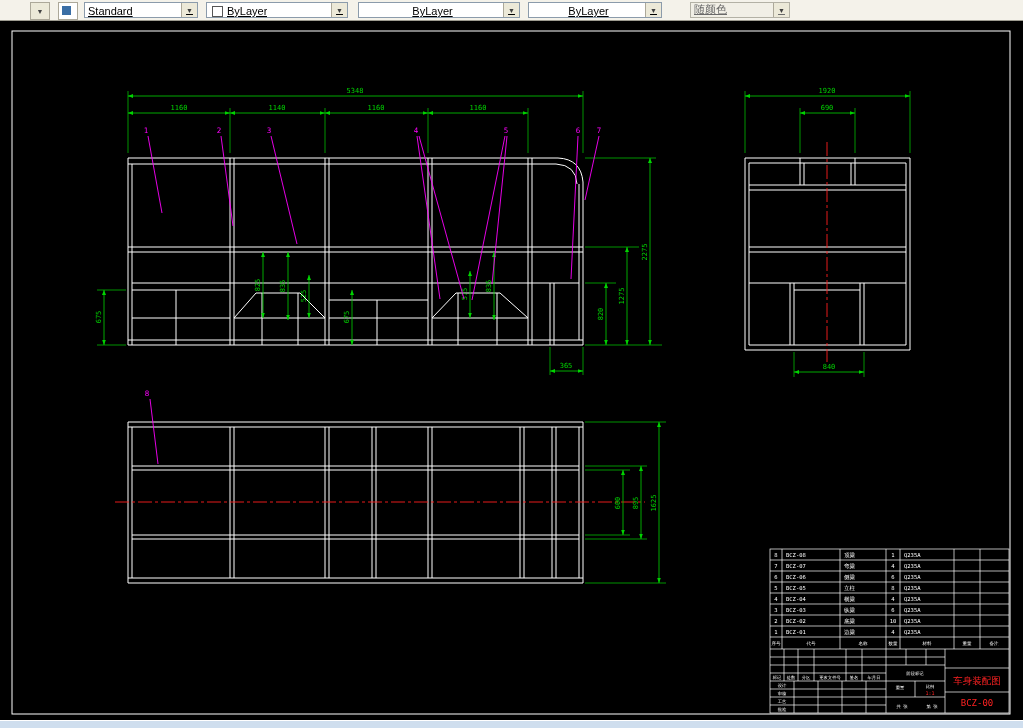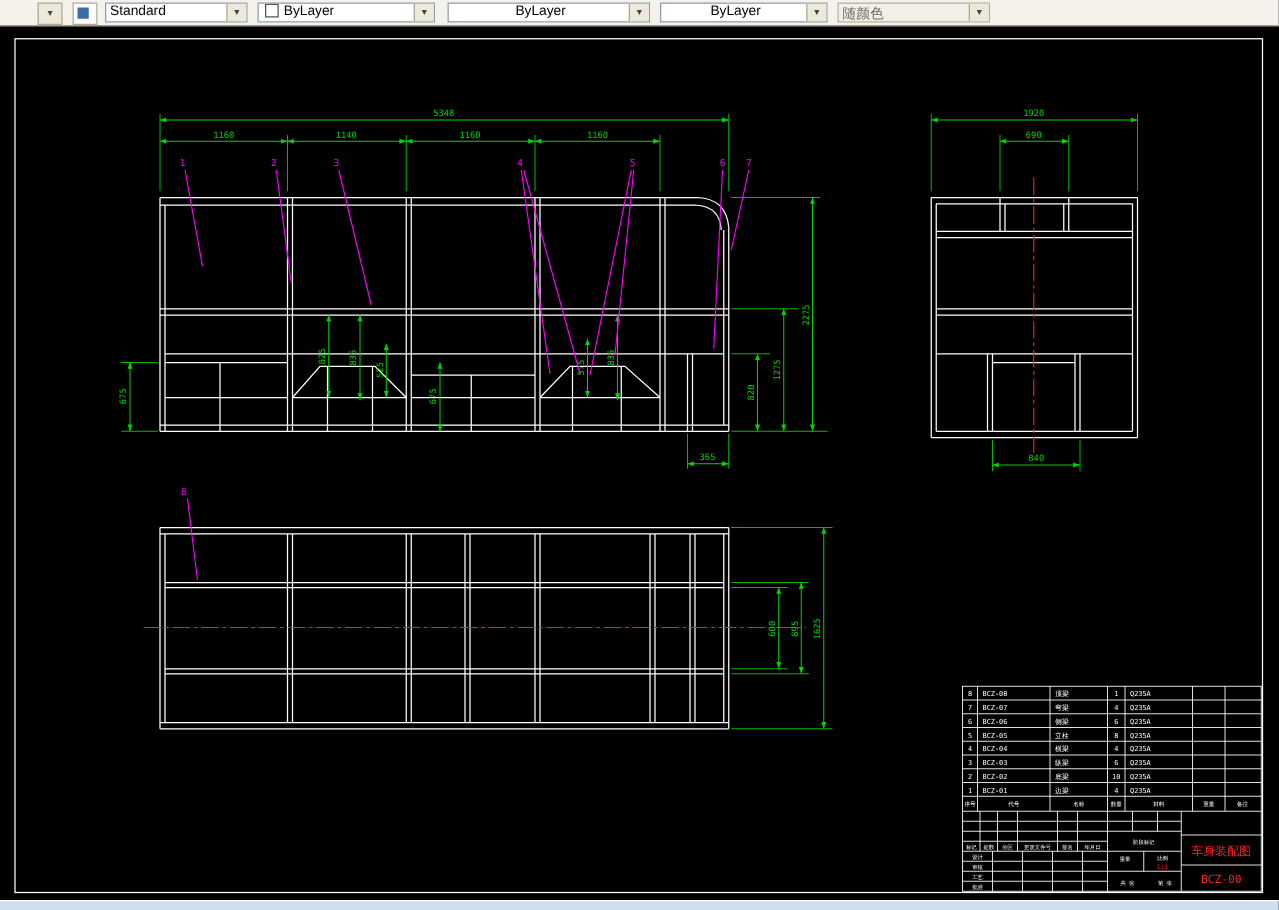--- a/index.html
+++ b/index.html
@@ -5,22 +5,22 @@
   html,body{margin:0;padding:0;}
   body{width:1023px;height:728px;overflow:hidden;background:#000;font-family:"Liberation Sans",sans-serif;}
   #screen{position:relative;width:1023px;height:728px;background:#000;}
 
   
   .toolbar{position:absolute;top:0;left:0;width:1023px;height:20px;background:#f4f2ea;border-bottom:1px solid #9d9b90;z-index:5;}
   .tb-btn{position:absolute;top:2px;left:30px;width:18px;height:16px;background:#ece9d8;border:1px solid #aca899;
           display:flex;align-items:center;justify-content:center;font-size:7px;color:#444;}
   .tb-icon{position:absolute;top:2px;left:58px;width:18px;height:16px;background:#fff;border:1px solid #aca899;}
   .tb-icon::after{content:"";position:absolute;left:3px;top:3px;width:9px;height:9px;background:#3a6ea5;}
-  .combo{position:absolute;top:2px;height:16px;background:#fff;border:1px solid #8b9bab;display:flex;align-items:flex-start;
-         font-size:11px;color:#000;padding-left:3px;box-sizing:border-box;}
+  .combo{position:absolute;top:2px;height:16px;background:#fff;border:1px solid #8b9bab;display:flex;align-items:flex-end;
+         font-size:11px;color:#000;padding-left:3px;box-sizing:border-box;text-decoration:underline;}
   .combo .cv{white-space:nowrap;overflow:hidden;}
   .combo.center .cv{flex:1;text-align:center;}
   .combo .arrow{margin-left:auto;width:15px;height:14px;background:#ece9d8;border-left:1px solid #aca899;
                 display:flex;align-items:center;justify-content:center;font-size:7px;color:#404040;flex:none;}
   .combo .swatch{width:9px;height:9px;background:#fff;border:1px solid #555;margin:0 4px 0 2px;flex:none;}
   .combo.disabled{background:#f1efe6;color:#6a6a6a;border-color:#b3b1a5;}
 
   
   .cmdline{position:absolute;left:0;bottom:0;width:1023px;height:7px;background:#cfdeee;border-top:1px solid #ffffff;z-index:5;}
 
@@ -51,21 +51,21 @@
     <div class="combo center" style="left:358px;width:162px">
       <span class="cv">ByLayer</span>
       <span class="arrow">▼</span>
     </div>
 
     <div class="combo center" style="left:528px;width:134px">
       <span class="cv">ByLayer</span>
       <span class="arrow">▼</span>
     </div>
 
-    <div class="combo disabled" style="left:670px;width:122px">
+    <div class="combo disabled" style="left:690px;width:100px">
       <span class="cv">随颜色</span>
       <span class="arrow">▼</span>
     </div>
   </div>
 
   <svg width="1023" height="728" viewBox="0 0 1023 728" font-family="DejaVu Sans Mono, monospace">
     <defs>
       <marker id="ae" markerWidth="6" markerHeight="6" refX="5.5" refY="3" orient="auto" markerUnits="userSpaceOnUse">
         <path d="M0,1 L5.5,3 L0,5 Z" fill="#00d400"></path>
       </marker>

